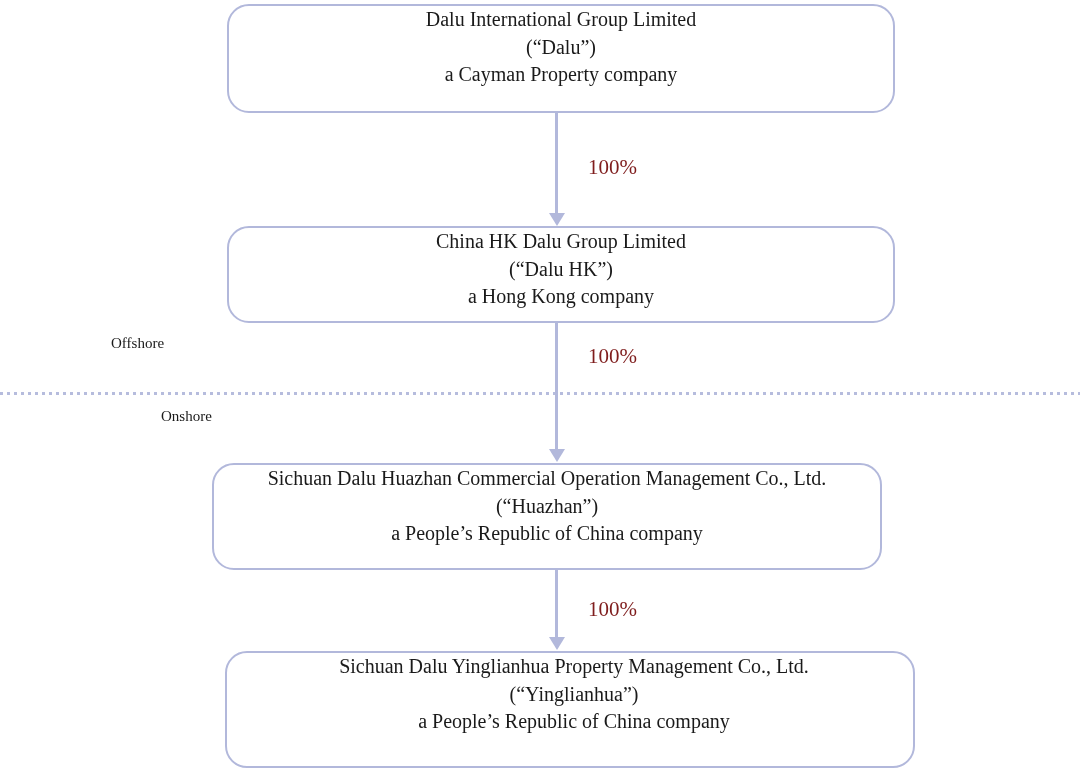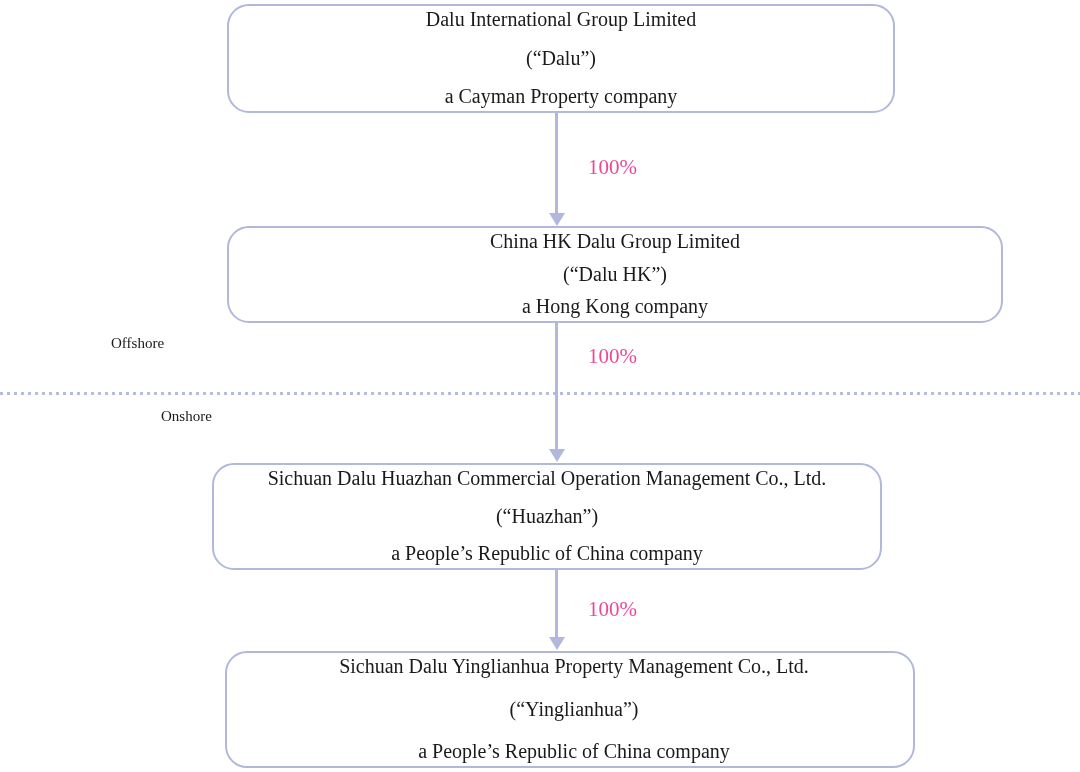--- a/index.html
+++ b/index.html
@@ -15,29 +15,29 @@
     background: #ffffff;
     overflow: hidden;
   }
   .node {
     position: absolute;
     border: 2px solid #b2b8db;
     border-radius: 22px;
     background: #ffffff;
     display: flex;
     flex-direction: column;
-    justify-content: space-between;
+    justify-content: flex-start;
     align-items: center;
     text-align: center;
     font-size: 20px;
     line-height: 1.38;
     color: #1a1a1a;
   }
   .node-1 { left: 227px; top: 4px;   width: 668px; height: 109px; }
-  .node-2 { left: 227px; top: 226px; width: 776px; height: 97px;  }
+  .node-2 { left: 227px; top: 226px; width: 668px; height: 97px;  }
   .node-3 { left: 212px; top: 463px; width: 670px; height: 107px; }
   .node-4 { left: 225px; top: 651px; width: 690px; height: 117px; padding-left: 8px; }
 
   .edge-line {
     position: absolute;
     width: 3px;
     background: #b2b8db;
     left: 555px;
   }
   .edge-line-1 { top: 113px; height: 101px; }
@@ -54,21 +54,21 @@
     border-top: 13px solid #b2b8db;
   }
   .arrowhead-1 { top: 213px; }
   .arrowhead-2 { top: 449px; }
   .arrowhead-3 { top: 637px; }
 
   .edge-label {
     position: absolute;
     left: 588px;
     font-size: 21px;
-    color: #ec4899;
+    color: #7f1d1d;
     white-space: nowrap;
   }
   .edge-label-1 { top: 155px; }
   .edge-label-2 { top: 344px; }
   .edge-label-3 { top: 597px; }
 
   .divider {
     position: absolute;
     left: 0;
     top: 392px;

